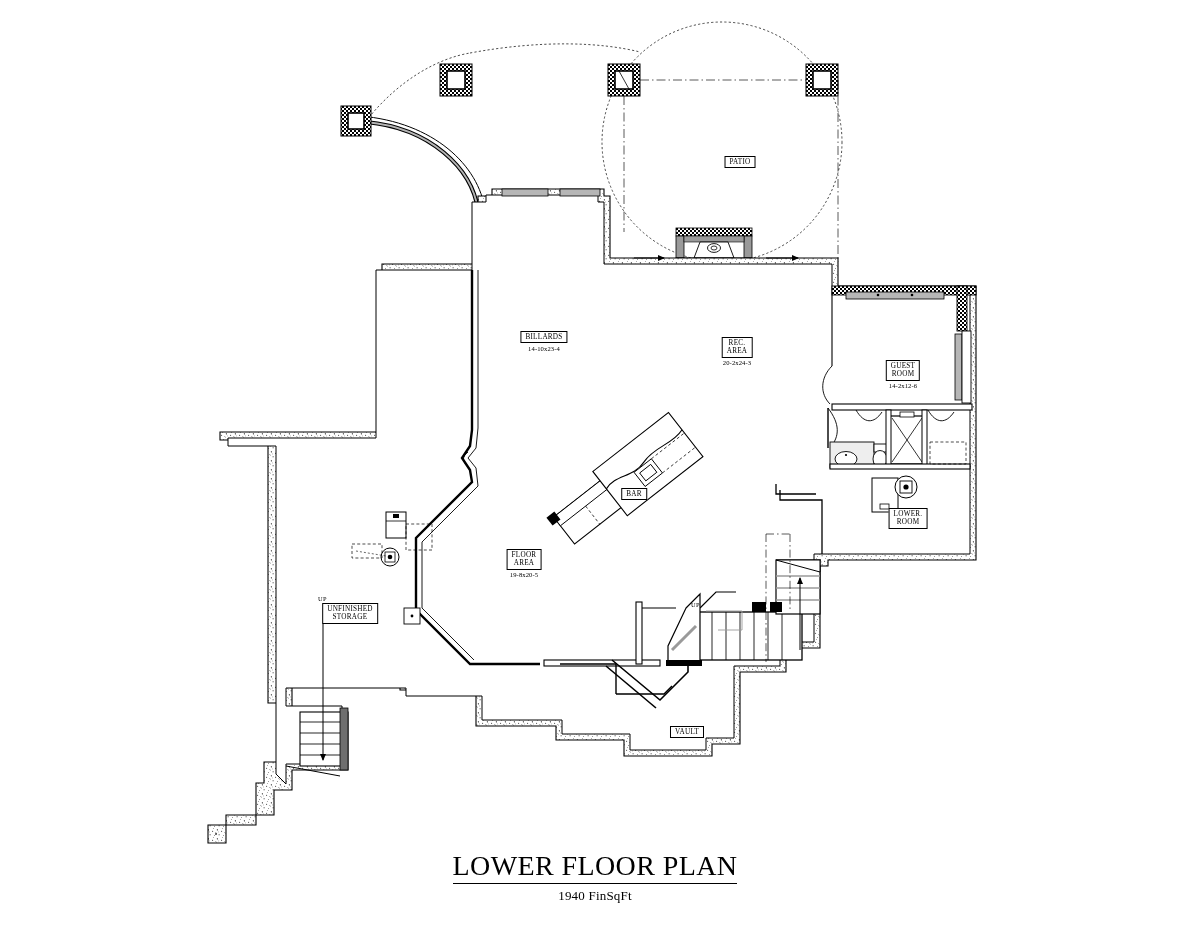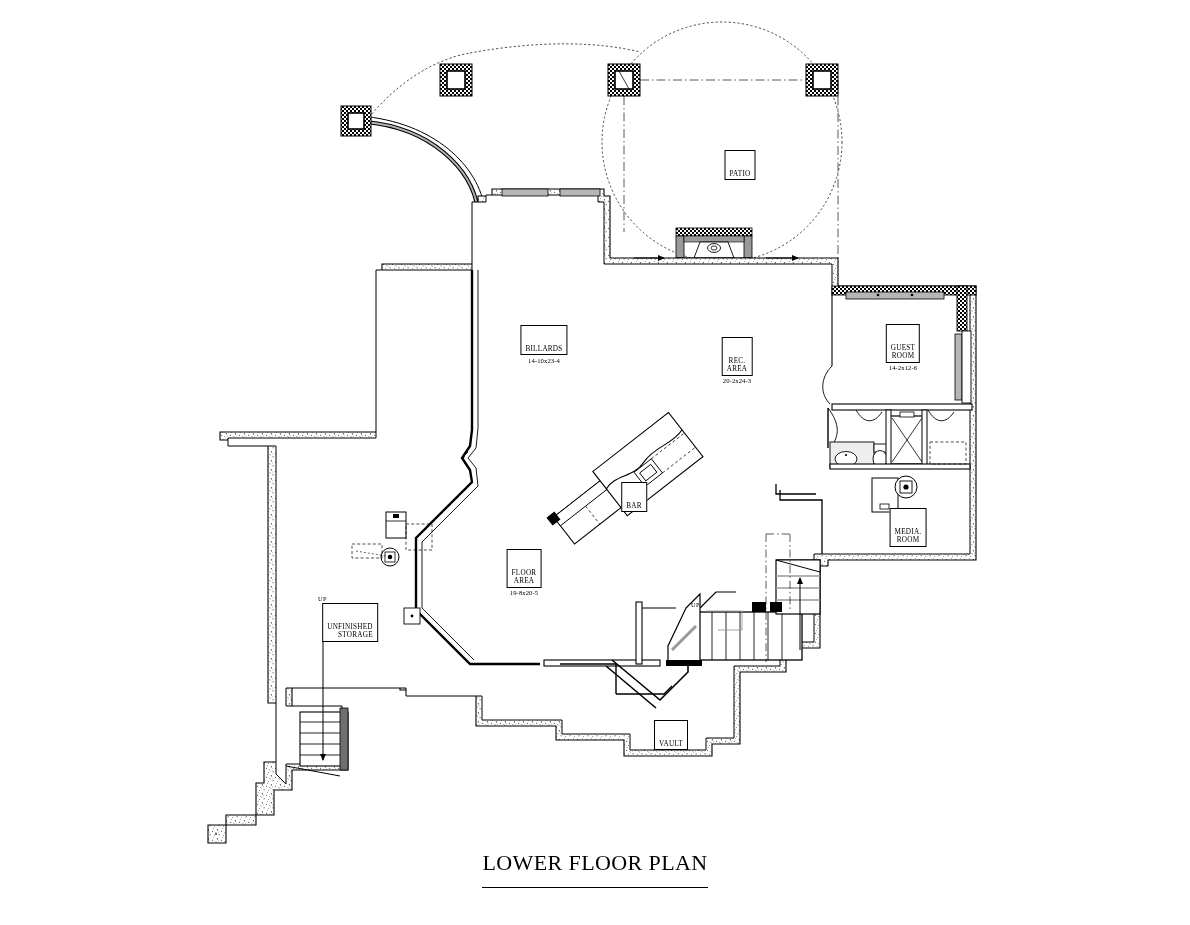--- a/index.html
+++ b/index.html
@@ -33,21 +33,21 @@
     position: absolute;
     text-align: center;
     line-height: 1.08;
     white-space: nowrap;
     user-select: none;
   }
   .room-label .name-box {
     display: inline-block;
     border: 1px solid #000;
     background: #fff;
-    padding: 19px 4px 1px 4px;
+    padding: 1px 4px 1px 4px;
     font-size: 7.2px;
     letter-spacing: 0.25px;
     line-height: 1.18;
   }
   .room-label .dims {
     display: block;
     margin-top: 1.5px;
     font-size: 6.6px;
     letter-spacing: 0.1px;
   }
@@ -58,25 +58,25 @@
     user-select: none;
   }
   #title-block {
     position: absolute;
     left: 0;
     width: 1190px;
     text-align: center;
     user-select: none;
   }
   #title-main {
-    font-size: 22px;
+    font-size: 28px;
     letter-spacing: 0.4px;
     display: inline-block;
     border-bottom: 1.4px solid #000;
-    padding-bottom: 11px;
+    padding-bottom: 1px;
   }
   #title-sub {
     font-size: 13px;
     margin-top: 4px;
     letter-spacing: 0.2px;
   }
 </style>
 </head>
 <body>
 
@@ -464,60 +464,61 @@
 </div>
 
 <div class="room-label" style="left:737px; top:337px; transform:translate(-50%,0);">
   <span class="name-box">
     <span>REC.</span><br>
     <span>AREA</span>
   </span>
   <span class="dims">20-2x24-3</span>
 </div>
 
-<div class="room-label" style="left:903px; top:324px; transform:translate(-50%,0);">
+<div class="room-label" style="left:903px; top:360px; transform:translate(-50%,0);">
   <span class="name-box">
     <span>GUEST</span><br>
     <span>ROOM</span>
   </span>
   <span class="dims">14-2x12-6</span>
 </div>
 
 <div class="room-label" style="left:524px; top:549px; transform:translate(-50%,0);">
   <span class="name-box">
     <span>FLOOR</span><br>
     <span>AREA</span>
   </span>
   <span class="dims">19-8x20-5</span>
 </div>
 
-<div class="room-label" style="left:350px; top:603px; transform:translate(-50%,0);text-align:right;">
+<div class="room-label" style="left:350px; top:603px; transform:translate(-50%,0);">
   <span class="name-box">
     <span>UNFINISHED</span><br>
     <span>STORAGE</span>
   </span>
 </div>
 
 <div class="room-label" style="left:908px; top:508px; transform:translate(-50%,0);">
   <span class="name-box">
-    <span>MEDIA.</span><br>
+    <span>LOWER.</span><br>
     <span>ROOM</span>
   </span>
 </div>
 
 <div class="room-label" style="left:634px; top:482px; transform:translate(-50%,0);">
   <span class="name-box">BAR</span>
 </div>
 
-<div class="room-label" style="left:671px; top:720px; transform:translate(-50%,0);font-family:Liberation Serif, serif;">
+<div class="room-label" style="left:687px; top:720px; transform:translate(-50%,0);font-family:Liberation Serif, serif;">
   <span class="name-box">VAULT</span>
 </div>
 
 <span class="stair-word" style="left:691px; top:601px;">UP</span>
 <span class="stair-word" style="left:318px; top:595px;">UP</span>
 
 <div id="title-block" style="top:850px;">
   <div>
     <span id="title-main">LOWER FLOOR PLAN</span>
   </div>
+  <div id="title-sub">1940 FinSqFt</div>
 </div>
 
 </div>
 
 </body></html>

